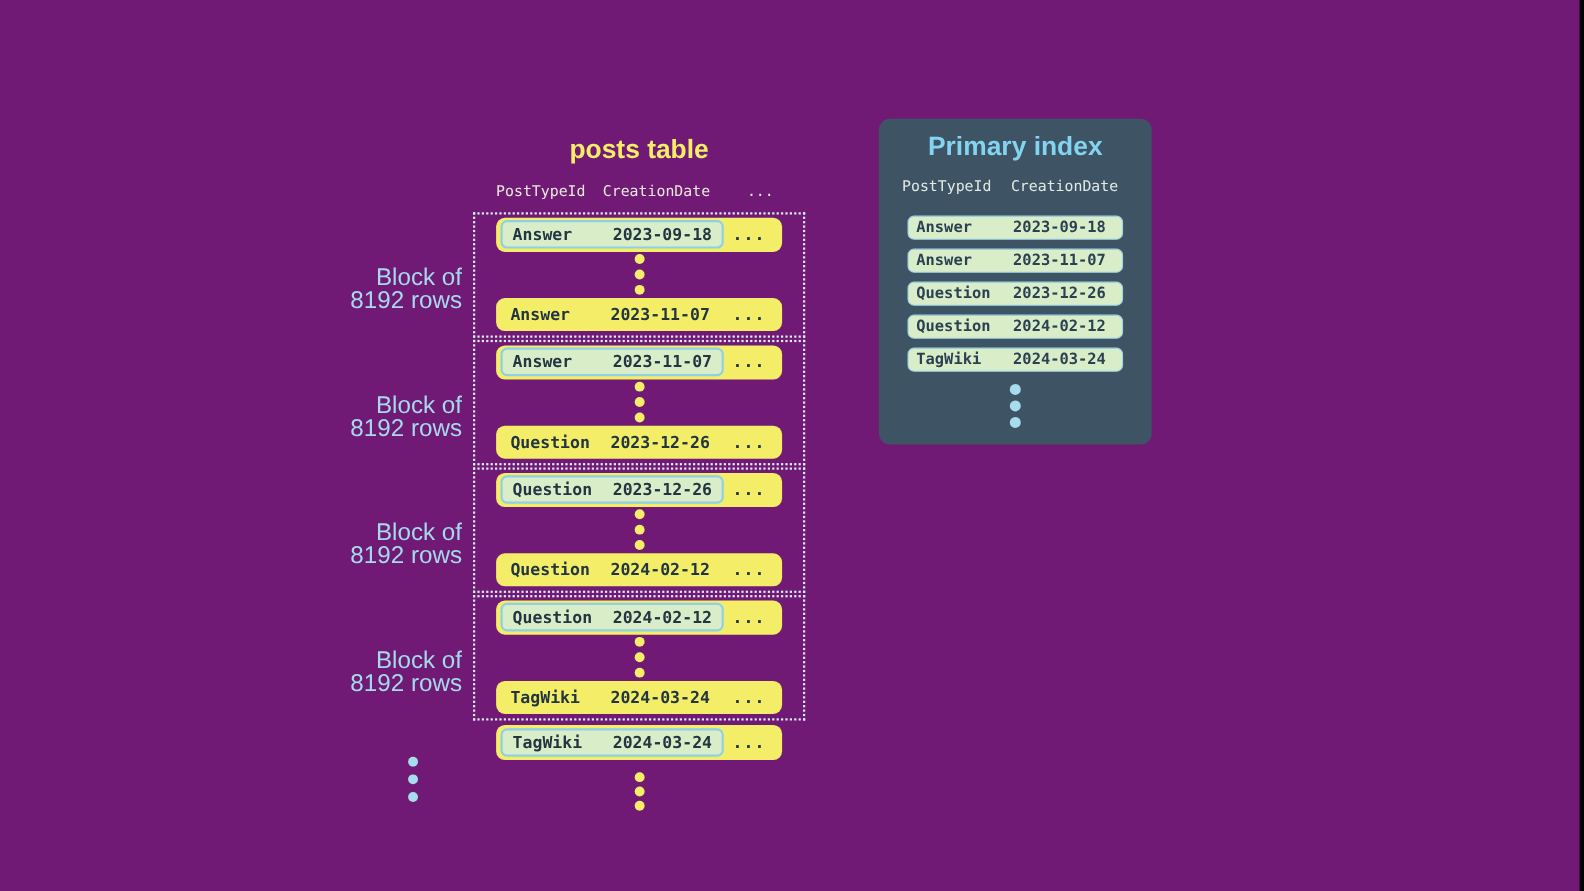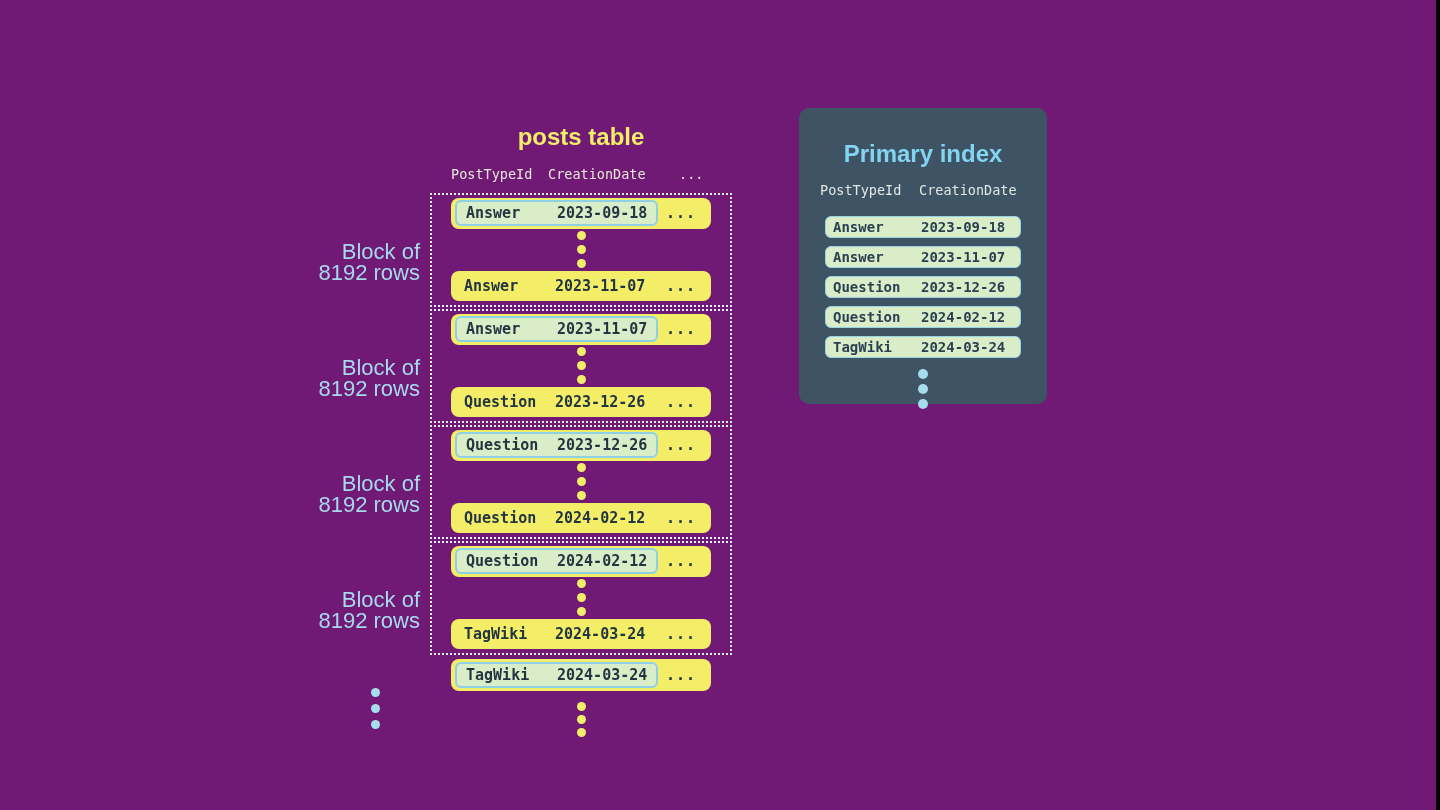--- a/index.html
+++ b/index.html
@@ -112,21 +112,21 @@
   .panel {
     position: absolute;
     left: 799px;
     top: 108px;
     width: 248px;
     height: 296px;
     background: #3e5364;
     border-radius: 10px;
   }
   .ititle {
-    margin-top: 32px;
+    margin-top: 12px;
     text-align: center;
     color: #82d4f0;
     font-size: 24px;
     font-weight: 600;
     line-height: 28px;
   }
   .iheaders {
     display: flex;
     margin-top: 13px;
     padding-left: 21px;

